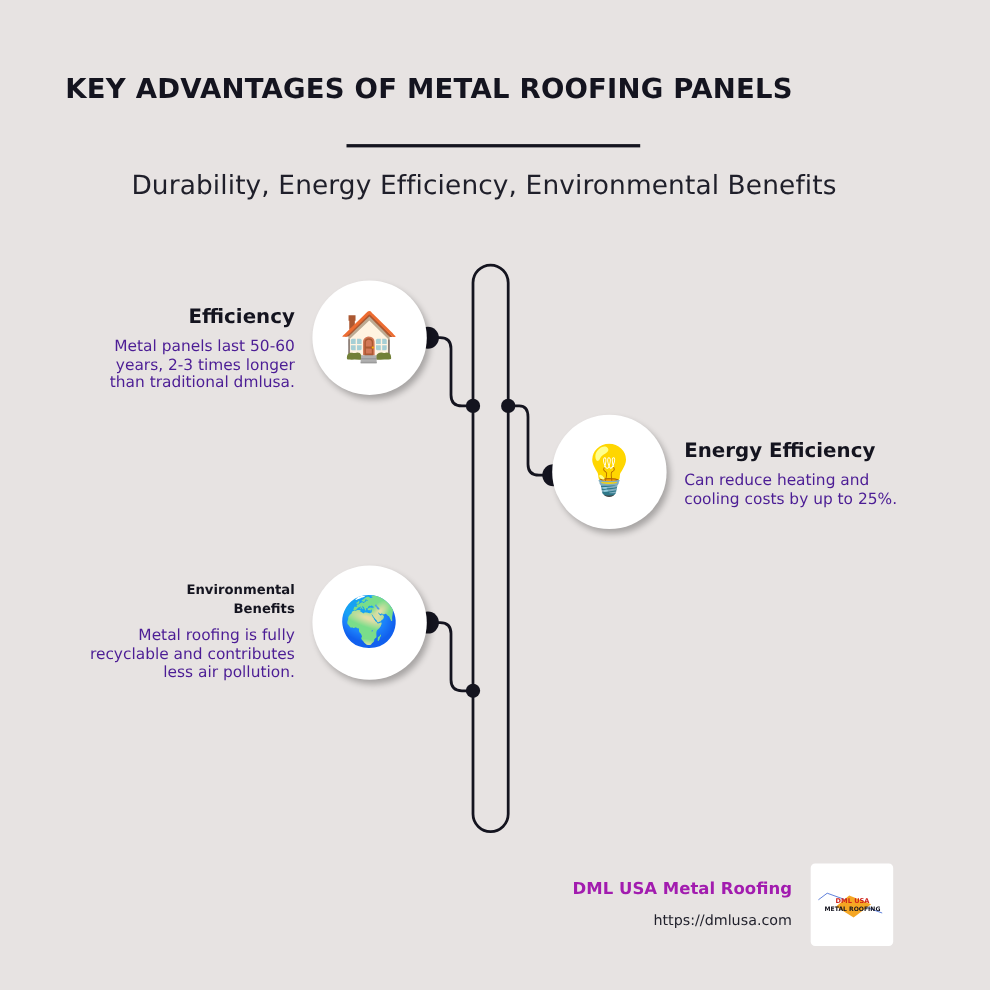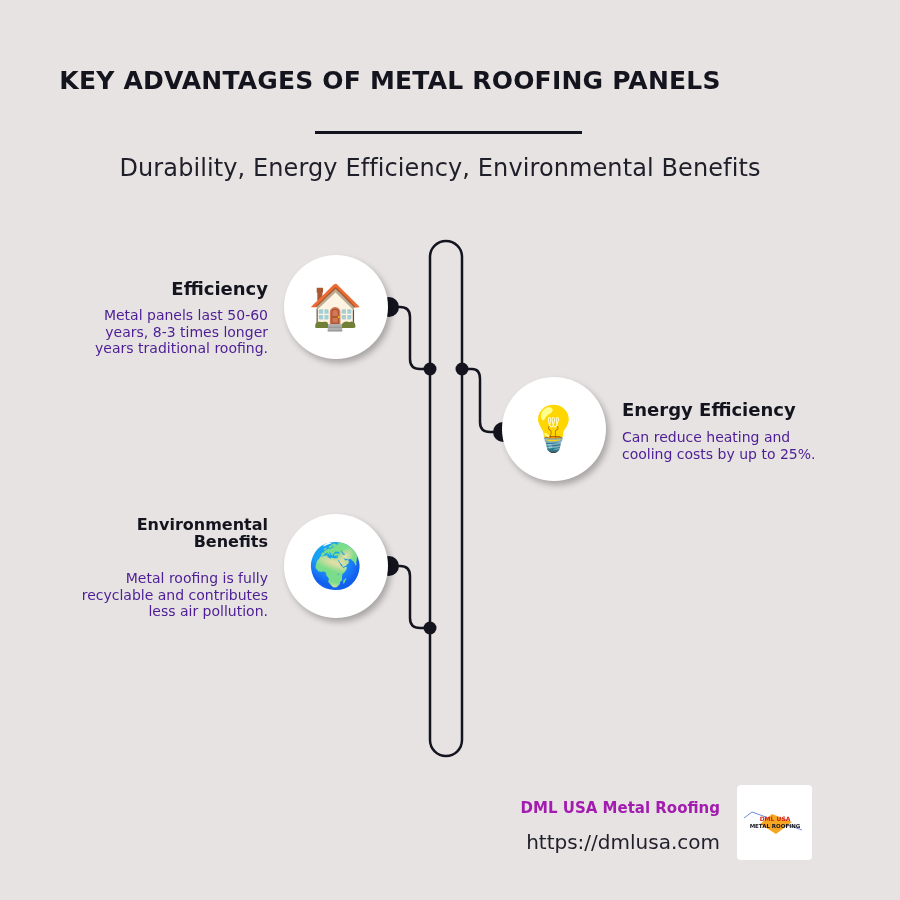--- a/index.html
+++ b/index.html
@@ -48,21 +48,21 @@
     }
     .right-align { text-align: right; }
     .brand-name {
       position: absolute; right: 180px; top: 799px;
       font-family: "DejaVu Sans", sans-serif;
       font-weight: bold; font-size: 15px; color: #a21caf;
     }
     .brand-url {
       position: absolute; right: 180px; top: 830px;
       font-family: "DejaVu Sans", sans-serif;
-      font-size: 20px; color: #1f1f2a;
+      font-size: 13px; color: #1f1f2a;
     }
     .logo-box {
       position: absolute; left: 737px; top: 785px; width: 75px; height: 75px;
       background: #ffffff; border-radius: 4px;
       display: flex; align-items: center; justify-content: center;
     }
   </style>
 </head>
 <body>
 
@@ -90,37 +90,37 @@
     <circle cx="430" cy="628" r="6.5"></circle>
   </g>
 </svg>
 
 <div class="circle" style="left:284px; top:255px;">
   <span class="emoji">🏠</span>
 </div>
 <div class="item-title right-align" style="right:632px; top:280px;">Efficiency</div>
 <div class="item-desc right-align" style="right:632px; top:307px;">
   <div>Metal panels last 50-60</div>
-  <div>years, 8-3 times longer</div>
-  <div>years traditional roofing.</div>
+  <div>years, 2-3 times longer</div>
+  <div>than traditional dmlusa.</div>
 </div>
 
 <div class="circle" style="left:502px; top:377px;">
   <span class="emoji">💡</span>
 </div>
 <div class="item-title" style="left:622px; top:401px;">Energy Efficiency</div>
 <div class="item-desc" style="left:622px; top:429px;">
   <div>Can reduce heating and</div>
   <div>cooling costs by up to 25%.</div>
 </div>
 
 <div class="circle" style="left:284px; top:514px;">
   <span class="emoji">🌍</span>
 </div>
-<div class="item-title right-align" style="right:632px; top:516px; line-height:17px; font-size:16px;">
+<div class="item-title right-align" style="right:632px; top:528px; line-height:17px; font-size:12px;">
   <div>Environmental</div>
   <div>Benefits</div>
 </div>
 <div class="item-desc right-align" style="right:632px; top:570px;">
   <div>Metal roofing is fully</div>
   <div>recyclable and contributes</div>
   <div>less air pollution.</div>
 </div>
 
 <div class="brand-name">DML USA Metal Roofing</div>

